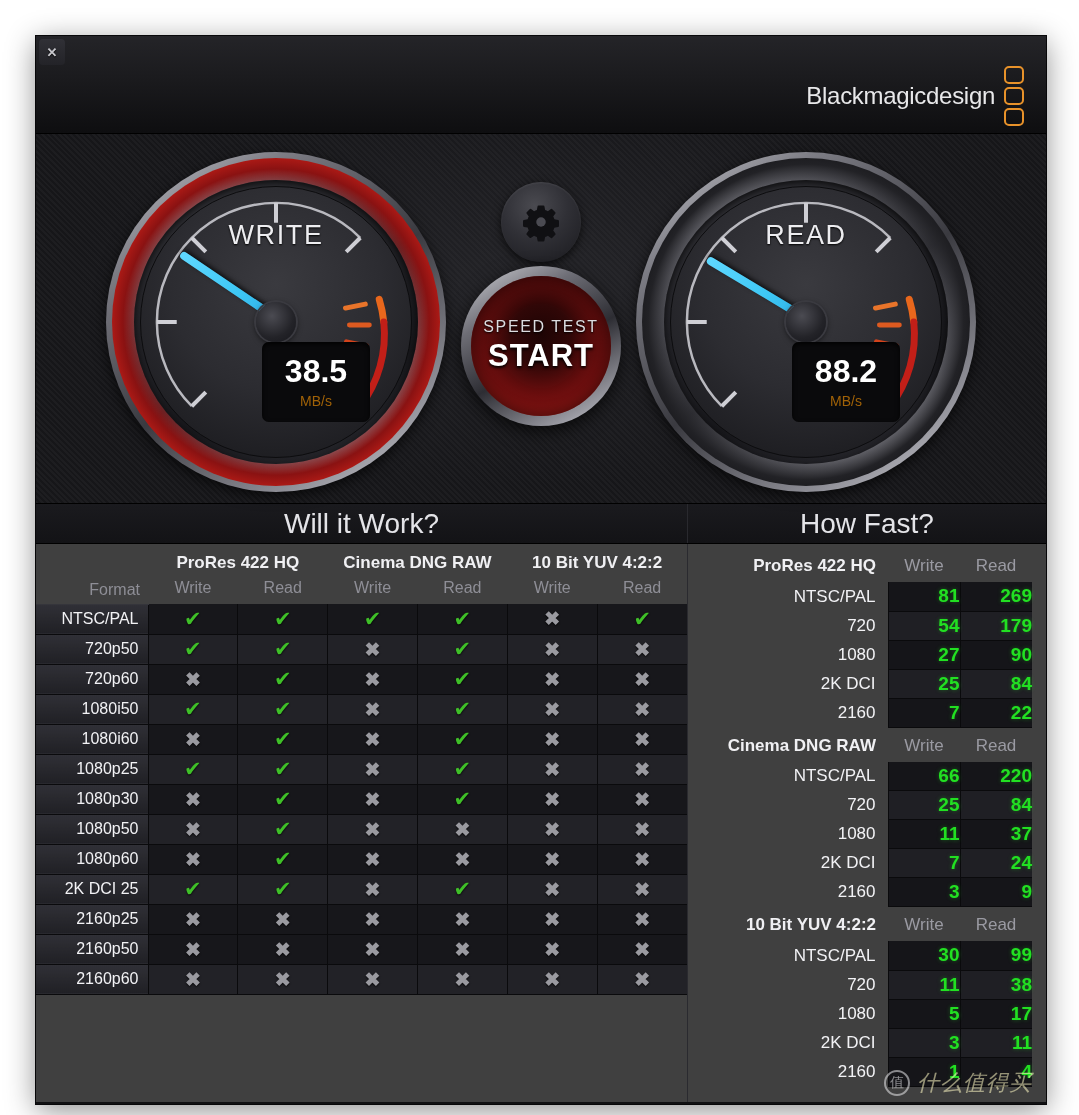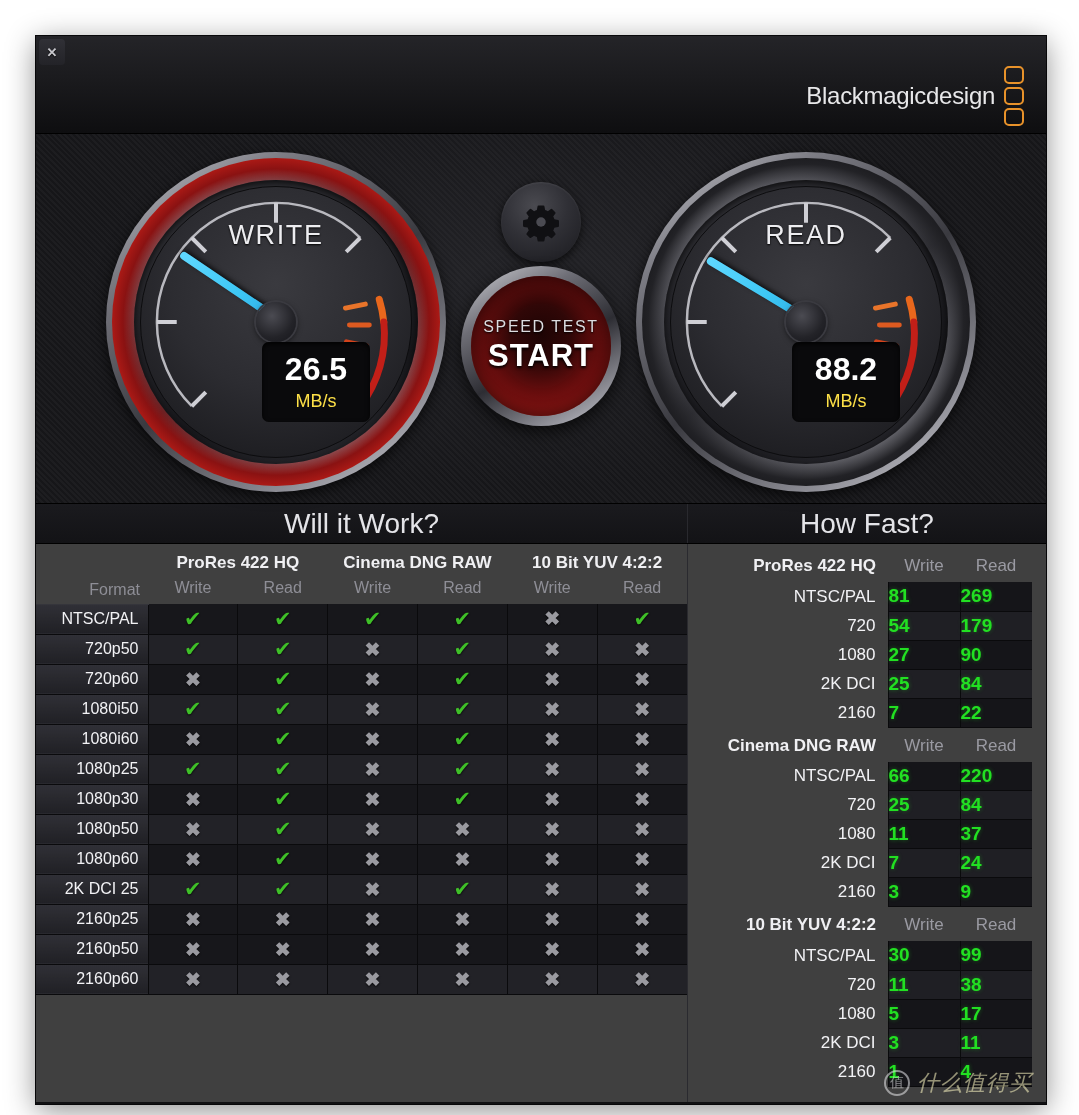--- a/index.html
+++ b/index.html
@@ -143,21 +143,21 @@
     box-shadow: inset 0 2px 5px rgba(0,0,0,0.9);
     display: flex; flex-direction: column;
     align-items: center; justify-content: center;
     z-index: 5;
   }
   .readout .value {
     font-size: 32px; font-weight: bold; color: #fff;
     line-height: 1;
   }
   .readout .unit {
-    font-size: 18px; color: #fde047; margin-top: 6px;
+    font-size: 14px; color: #a16207; margin-top: 6px;
   }
 
   
   #settings-gear {
     position: absolute; left: 50%; top: 48px;
     width: 80px; height: 80px; margin-left: -40px;
     border-radius: 50%;
     background: radial-gradient(circle at 42% 30%, #4a4a50 0%, #303036 45%, #1a1a1e 100%);
     box-shadow: 0 3px 10px rgba(0,0,0,0.7), inset 0 1px 2px rgba(255,255,255,0.08);
     display: flex; align-items: center; justify-content: center;
@@ -251,21 +251,21 @@
   table.speed th.hd {
     font-size: 17px; font-weight: normal; color: #9a9aa2;
     text-align: center; padding: 6px 0;
   }
   table.speed td.lbl {
     font-size: 17px; color: #f2f2f5; text-align: right;
     padding: 0 12px 0 0; height: 29px;
   }
   table.speed td.num {
     font-size: 19px; font-weight: bold; color: #22e022;
-    text-align: left; height: 29px;
+    text-align: right; height: 29px;
     text-shadow: 0 0 4px rgba(34,224,34,0.35);
     border-left: 1px solid #0a0a0c;
     border-bottom: 1px solid #0a0a0c;
   }
   table.speed tr.r-even td.num { background: #151519; }
   table.speed tr.r-odd  td.num { background: #1f1f24; }
 
   
   #watermark {
     position: absolute; right: 14px; bottom: 6px;
@@ -327,21 +327,21 @@
             <line x1="218" y1="180" x2="200" y2="171" stroke="#cc3019"></line>
             <line x1="204" y1="197" x2="189" y2="184" stroke="#c62719"></line>
             <line x1="187" y1="211" x2="175" y2="196" stroke="#c21f18"></line>
           </g>
         </svg>
       </div>
       <div class="gauge-label">WRITE</div>
       <div class="needle" id="needle-write" style="transform: rotate(214deg);"></div>
       <div class="hub"></div>
       <div class="readout">
-        <div class="value">26.5</div>
+        <div class="value">38.5</div>
         <div class="unit">MB/s</div>
       </div>
     </div>
 
     <div class="gauge" id="gauge-read">
       <div class="bezel-outer"></div>
       <div class="glow-ring"></div>
       <div class="bezel-inner"></div>
       <div class="face">
         <svg viewBox="0 0 272 272">

